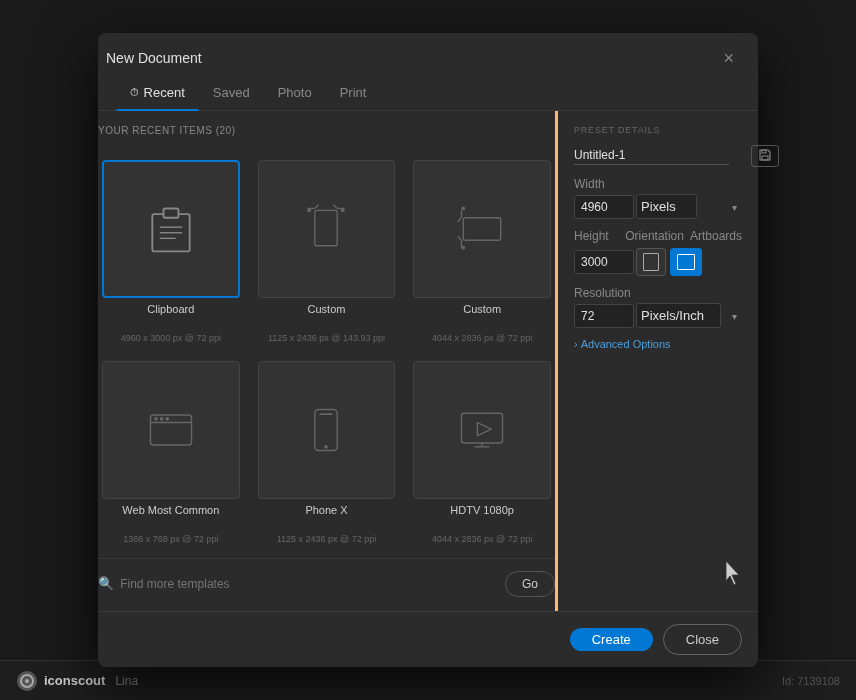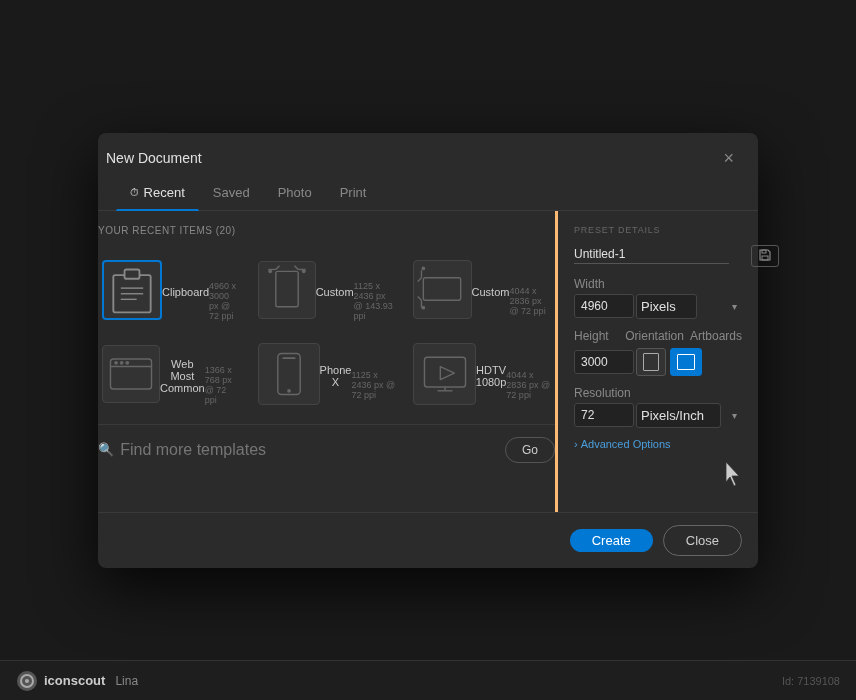--- a/index.html
+++ b/index.html
@@ -115,21 +115,21 @@
     
     .template-grid {
       display: grid;
       grid-template-columns: repeat(3, 1fr);
       gap: 10px;
       margin-bottom: 10px;
     }
 
     .template-item {
       display: flex;
-      flex-direction: row;
+      flex-direction: column;
       align-items: center;
       cursor: pointer;
       padding: 4px;
       border-radius: 4px;
     }
 
     .template-thumb {
       width: 100%;
       aspect-ratio: 1;
       border: 1px solid #444;
@@ -531,21 +531,21 @@
             </svg>
           </div>
           <span class="template-label">HDTV 1080p</span>
           <span class="template-size">4044 x 2836 px @ 72 ppi</span>
         </div>
       </div>
 
       <div class="search-row">
         <div class="search-box">
           <span style="font-size:13px; color:#666;">🔍</span>
-          <input type="text" style="background: none; border: none; color: #d946ef; font-size: 16px; outline: none; width: 100%;" placeholder="Find more templates">
+          <input type="text" style="background: none; border: none; color: #d946ef; font-size: 12px; outline: none; width: 100%;" placeholder="Find more templates">
         </div>
         <button class="go-btn">Go</button>
       </div>
     </div>
 
     <div class="right-panel">
       <div class="preset-label">PRESET DETAILS</div>
 
       <div class="preset-name-row">
         <input class="preset-name-input" type="text" value="Untitled-1" style="">

